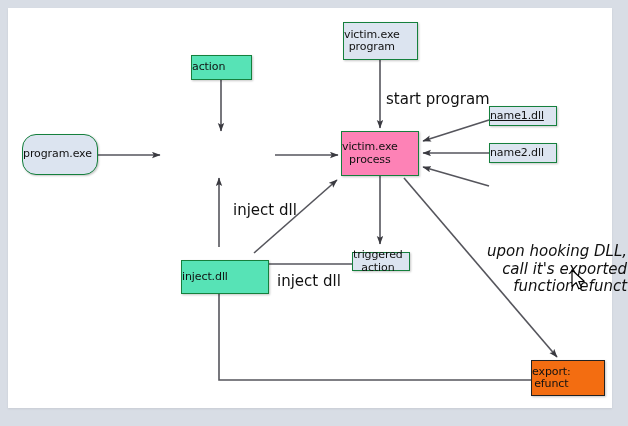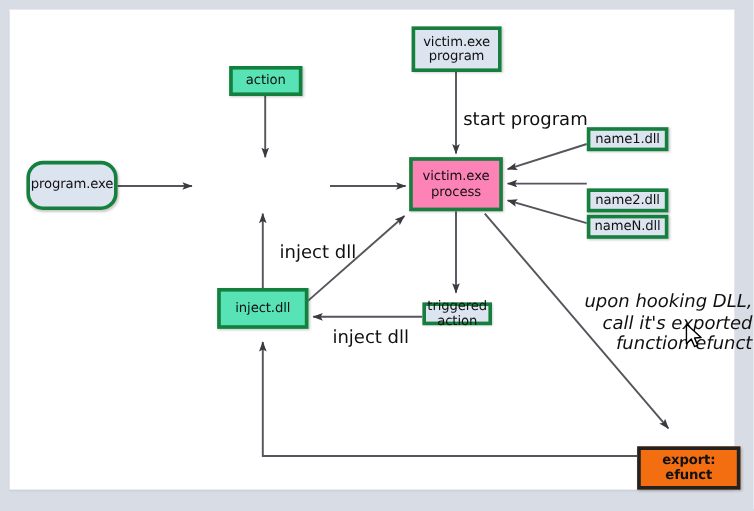--- a/index.html
+++ b/index.html
@@ -33,24 +33,23 @@
     position: absolute;
     left: 0;
     top: 0;
     width: 628px;
     height: 426px;
     pointer-events: none;
   }
   .node {
     position: absolute;
     box-sizing: border-box;
-    border: 3px solid #15803d;
+    border: 1px solid #15803d;
     display: flex;
     align-items: center;
-    justify-content: center;
     text-align: center;
     line-height: 1.12;
     color: #111111;
     font-size: 11px;
     letter-spacing: -0.1px;
     box-shadow: 1px 1px 2px rgba(0,0,0,0.22);
   }
   .node.blue  { background: #dce4f0; }
   .node.green { background: #57e3b6; }
   .node.pink  { background: #fd82b6; }
@@ -115,36 +114,33 @@
     </div>
   <div class="node green" style="left:191px; top:55px;  width:61px;  height:25px;">
       <span>action</span>
     </div>
   <div class="node blue" style="left:343px; top:22px;  width:75px;  height:38px;">
       <span>victim.exe<br>program</span>
     </div>
   <div class="node pink" style="left:341px; top:131px; width:78px;  height:45px;">
       <span>victim.exe<br>process</span>
     </div>
-  <div class="node blue" style="left:489px; top:106px; width:68px;  height:20px;">
+  <div class="node blue" style="left:489px; top:106px; width:68px;  height:20px;text-decoration:underline;">
       <span>name1.dll</span>
     </div>
-  <div class="node blue" style="left:489px; top:143px; width:68px;  height:20px;margin-top:14px;">
+  <div class="node blue" style="left:489px; top:143px; width:68px;  height:20px;">
       <span>name2.dll</span>
     </div>
-  <div class="node blue" style="left:489px; top:179px; width:68px;  height:20px;">
-      <span>nameN.dll</span>
-    </div>
-  <div class="node green" style="left:181px; top:240px; width:76px;  height:34px;">
+  <div class="node green" style="left:181px; top:260px; width:88px;  height:34px;">
       <span>inject.dll</span>
     </div>
   <div class="node blue" style="left:352px; top:252px; width:58px;  height:19px;">
       <span>triggered<br>action</span>
     </div>
-  <div class="node orange" style="left:531px; top:372px; width:86px;  height:36px;font-weight:bold;">
+  <div class="node orange" style="left:531px; top:360px; width:74px;  height:36px;">
       <span>export:<br>efunct</span>
     </div>
 
   <div class="edge-label" style="left:386px; top:91px;"><span>start program</span></div>
   <div class="edge-label" style="left:233px; top:202px;"><span>inject dll</span></div>
   <div class="edge-label" style="left:277px; top:273px;"><span>inject dll</span></div>
   <div class="edge-label" style="left:487px; top:243px; text-align:right;font-style:italic;"><span>upon hooking DLL,<br>call it's exported<br>function efunct</span></div>
 
   <svg id="cursor" width="16" height="22" viewBox="0 0 16 22" style="left:571px; top:269px;">
     <path d="M1,1 L1,17.5 L5.1,13.6 L7.8,19.8 L10.4,18.6 L7.8,12.6 L13.2,12.3 Z" fill="#ffffff" stroke="#000000" stroke-width="1.2" stroke-linejoin="round"></path>

